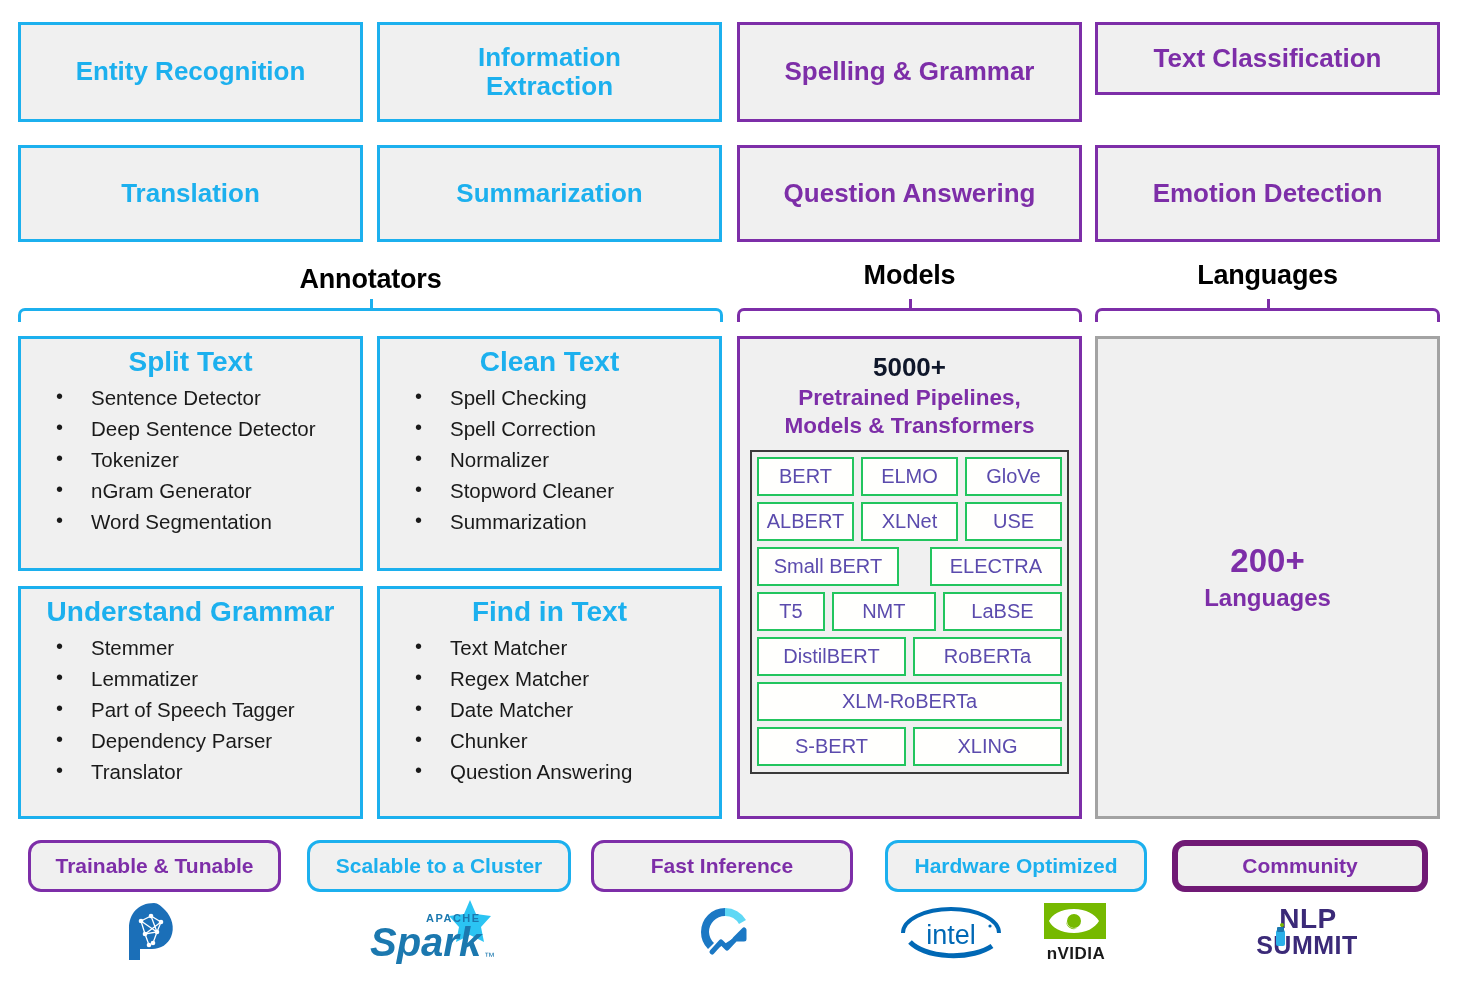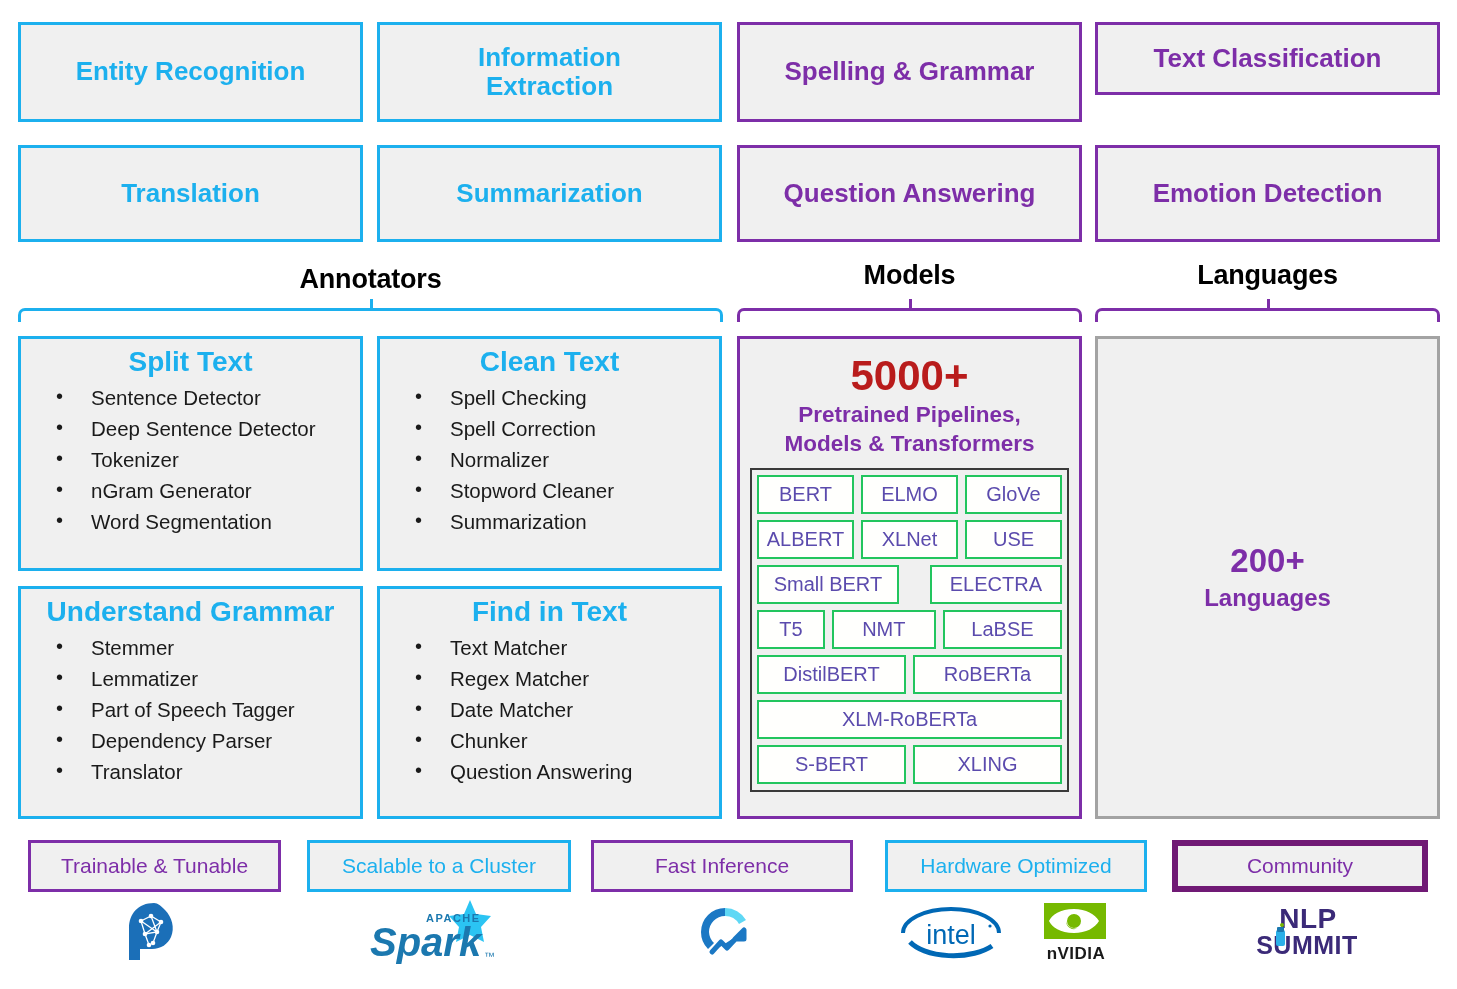--- a/index.html
+++ b/index.html
@@ -66,22 +66,22 @@
     content:"\2022";position:absolute;left:9px;top:-1px;
     font-size:20px;color:#1a1a1a;
   }
 
   
   .models-panel{
     position:absolute;background:#f0f0f0;box-sizing:border-box;
     border:3px solid #7d2ea8;
   }
   .models-big{
-    text-align:center;color:#b91c1c;font-weight:bold;
-    font-size:42px;margin-top:14px;line-height:1.1;
+    text-align:center;color:#0f172a;font-weight:bold;
+    font-size:26px;margin-top:14px;line-height:1.1;
   }
   .models-sub{
     text-align:center;color:#7d2ea8;font-weight:bold;
     font-size:22.5px;line-height:1.26;margin-top:2px;
   }
   .tagbox{
     margin:10px 10px 0 10px;border:2.5px solid #3a3a3a;
     background:#f0f0f0;padding:5px 5px 6px 5px;box-sizing:border-box;
   }
   .tagrow{display:flex;gap:7px;margin-bottom:6px;}
@@ -99,21 +99,21 @@
     border:3px solid #a3a3a3;
     display:flex;flex-direction:column;align-items:center;justify-content:center;
   }
   .lang-big{color:#7d2ea8;font-weight:bold;font-size:33px;line-height:1.1;}
   .lang-sub{color:#7d2ea8;font-weight:bold;font-size:24px;margin-top:4px;}
 
   
   .pill{
     position:absolute;background:#f0f0f0;box-sizing:border-box;
     display:flex;align-items:center;justify-content:center;
-    font-weight:normal;font-size:21px;text-align:center;
+    font-weight:bold;font-size:21px;text-align:center;border-radius:13px;
   }
   .logo-wrap{position:absolute;display:flex;align-items:center;justify-content:center;}
 </style>
 </head>
 <body>
 
 <div class="page">
 
   <div class="taskbox blue-b" style="left:18px;top:22px;width:345px;height:100px;font-size:26px;">
     <span>Entity Recognition</span>

